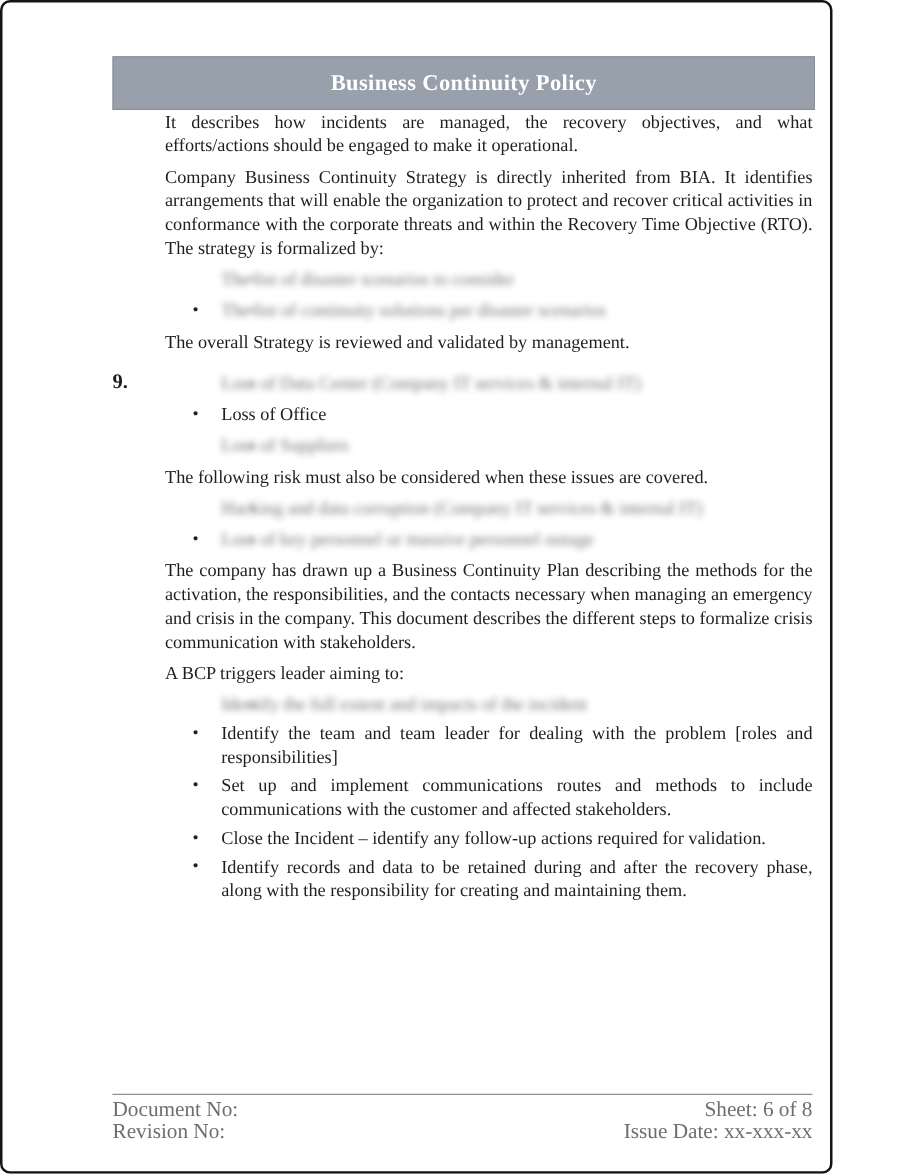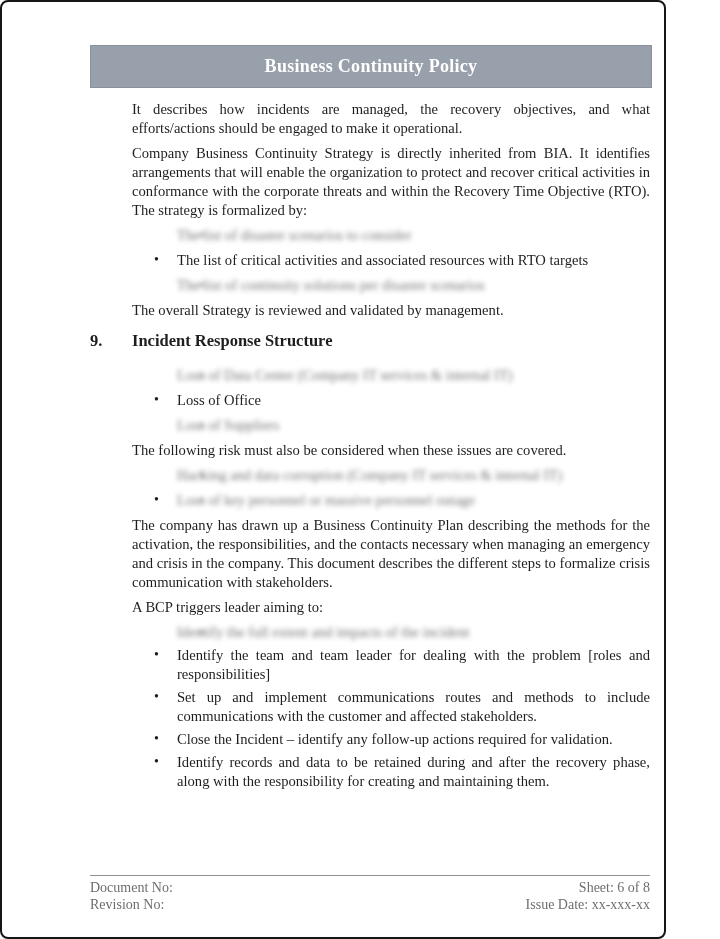--- a/index.html
+++ b/index.html
@@ -25,21 +25,21 @@
   }
   .banner h1 {
     margin: 0;
     font-size: 18px;
     font-weight: bold;
     color: #ffffff;
     letter-spacing: .3px;
   }
   .content {
     position: absolute;
-    left: 130px; top: 98px;
+    left: 130px; top: 87px;
     width: 518px;
     font-size: 14.6px;
     line-height: 19px;
     text-align: justify;
   }
   .content p { margin: 0 0 6px 0; }
   .list { margin: 2px 0 4px 0; }
   .li {
     position: relative;
     padding-left: 45px;
@@ -83,21 +83,21 @@
     font-weight: bold;
   }
   .footer {
     position: absolute;
     left: 88px; top: 873px;
     width: 560px;
     border-top: 1px solid #909090;
     padding-top: 4px;
     display: flex;
     justify-content: space-between;
-    font-size: 14px;
+    font-size: 17px;
     line-height: 16.5px;
     color: #6e6e6e;
     gap: 12px;
   }
   .footer .col-right { text-align: right; margin-left: 20px; }
 </style>
 </head>
 <body>
 
 <div class="page">
@@ -111,32 +111,30 @@
     <p>It describes how incidents are managed, the recovery objectives, and what efforts/actions should be engaged to make it operational.</p>
 
     <p>Company Business Continuity Strategy is directly inherited from BIA. It identifies arrangements that will enable the organization to protect and recover critical activities in conformance with the corporate threats and within the Recovery Time Objective (RTO). The strategy is formalized by:</p>
 
     <div class="list">
       <div class="li">
         <span class="blurred"><span class="dot">•</span><span>The list of disaster scenarios to consider</span></span>
       </div>
       <div class="li">
         <span class="dot">•</span>
-        <span>The list of critical activities and associated resources with RTO targets</span>
       </div>
       <div class="li">
         <span class="blurred"><span class="dot">•</span><span>The list of continuity solutions per disaster scenarios</span></span>
       </div>
     </div>
 
     <p>The overall Strategy is reviewed and validated by management.</p>
 
     <div class="section-heading">
       <span class="section-number">9.</span>
-      <span>Incident Response Structure</span>
     </div>
 
 
     <div class="list">
       <div class="li">
         <span class="blurred"><span class="dot">•</span><span>Loss of Data Center (Company IT services &amp; internal IT)</span></span>
       </div>
       <div class="li">
         <span class="dot">•</span>
         <span>Loss of Office</span>

